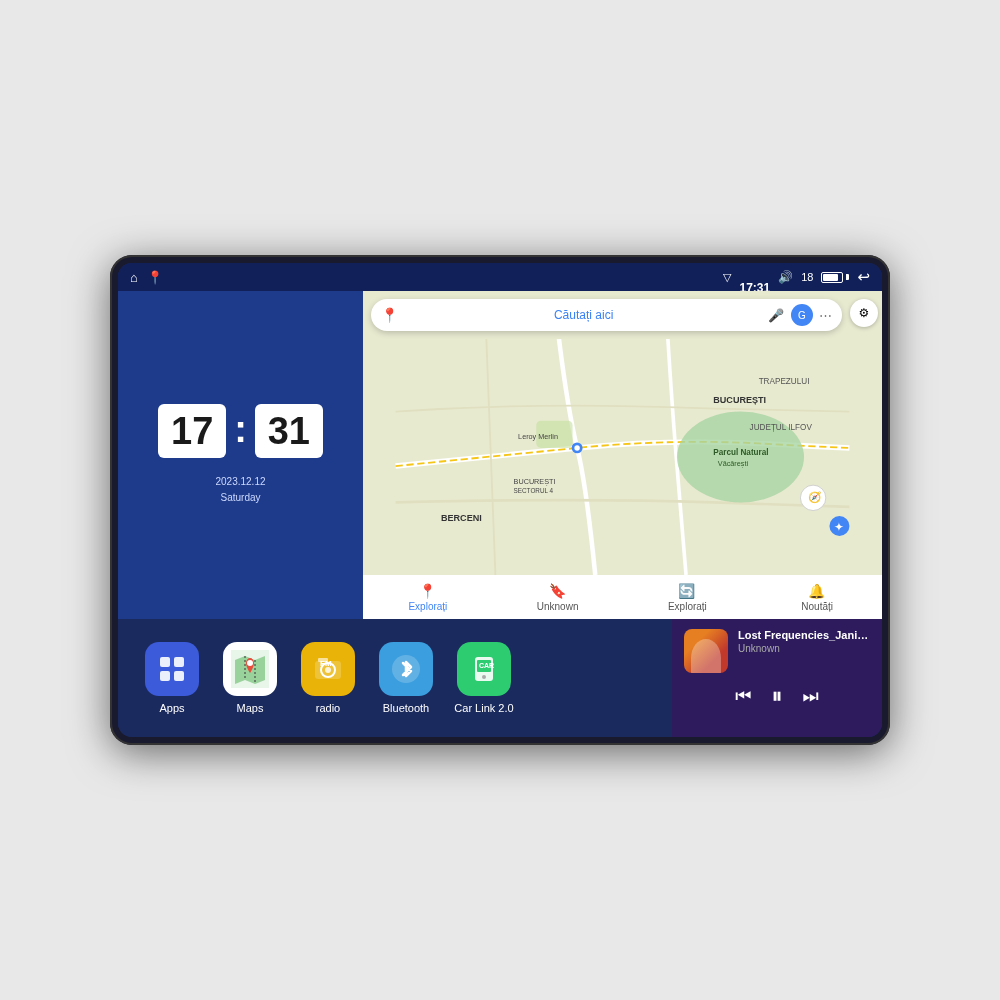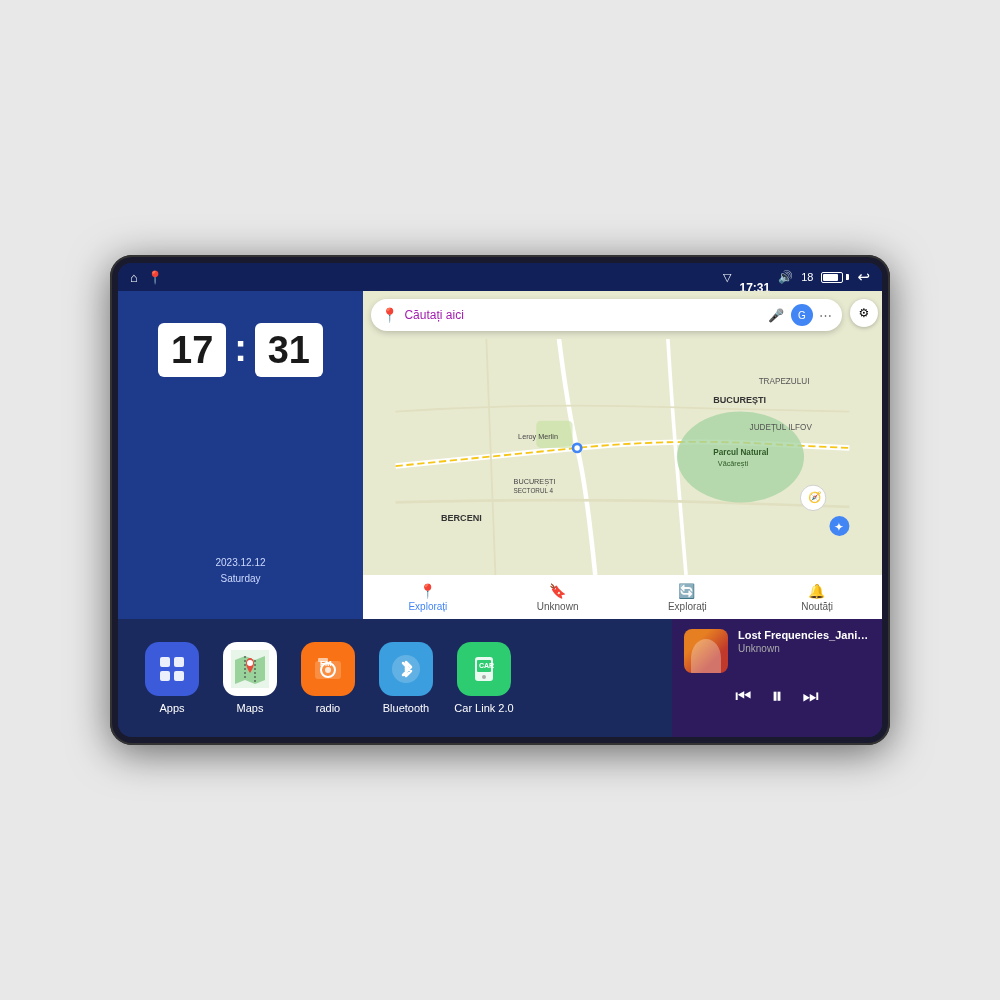--- a/index.html
+++ b/index.html
@@ -111,21 +111,21 @@
       overflow: hidden;
     }
 
     
     .clock-panel {
       width: 245px;
       background: #1e3a8a;
       display: flex;
       flex-direction: column;
       align-items: center;
-      justify-content: space-between;
+      justify-content: center;
       padding: 32px;
       flex-shrink: 0;
     }
     .clock-display {
       display: flex;
       gap: 8px;
       align-items: center;
       margin-bottom: 16px;
     }
     .clock-tile {
@@ -171,23 +171,24 @@
       align-items: center;
       padding: 0 10px;
       gap: 6px;
       box-shadow: 0 2px 6px rgba(0,0,0,0.2);
     }
     .map-search-icon {
       color: #4285f4;
       font-size: 14px;
     }
     .map-search-text {
-      color: #a21caf;
+      color: #3b82f6;
       font-size: 12px;
       flex: 1;
+      text-align: center;
     }
     .map-search-mic {
       color: #4285f4;
       font-size: 13px;
     }
     .map-search-avatar {
       width: 22px;
       height: 22px;
       background: #4285f4;
       border-radius: 50%;
@@ -284,21 +285,21 @@
       font-size: 24px;
     }
     .app-label {
       font-size: 11px;
       color: #fff;
       text-align: right;
     }
 
     
     .icon-apps { background: #3b5bdb; }
-    .icon-radio { background: #f97316; }
+    .icon-radio { background: #eab308; }
     .icon-bluetooth { background: #3b9ede; }
     .icon-carlink { background: #2ecc71; }
 
     
     .music-player {
       width: 210px;
       background: #2d1b5e;
       display: flex;
       flex-direction: column;
       padding: 10px 12px;

